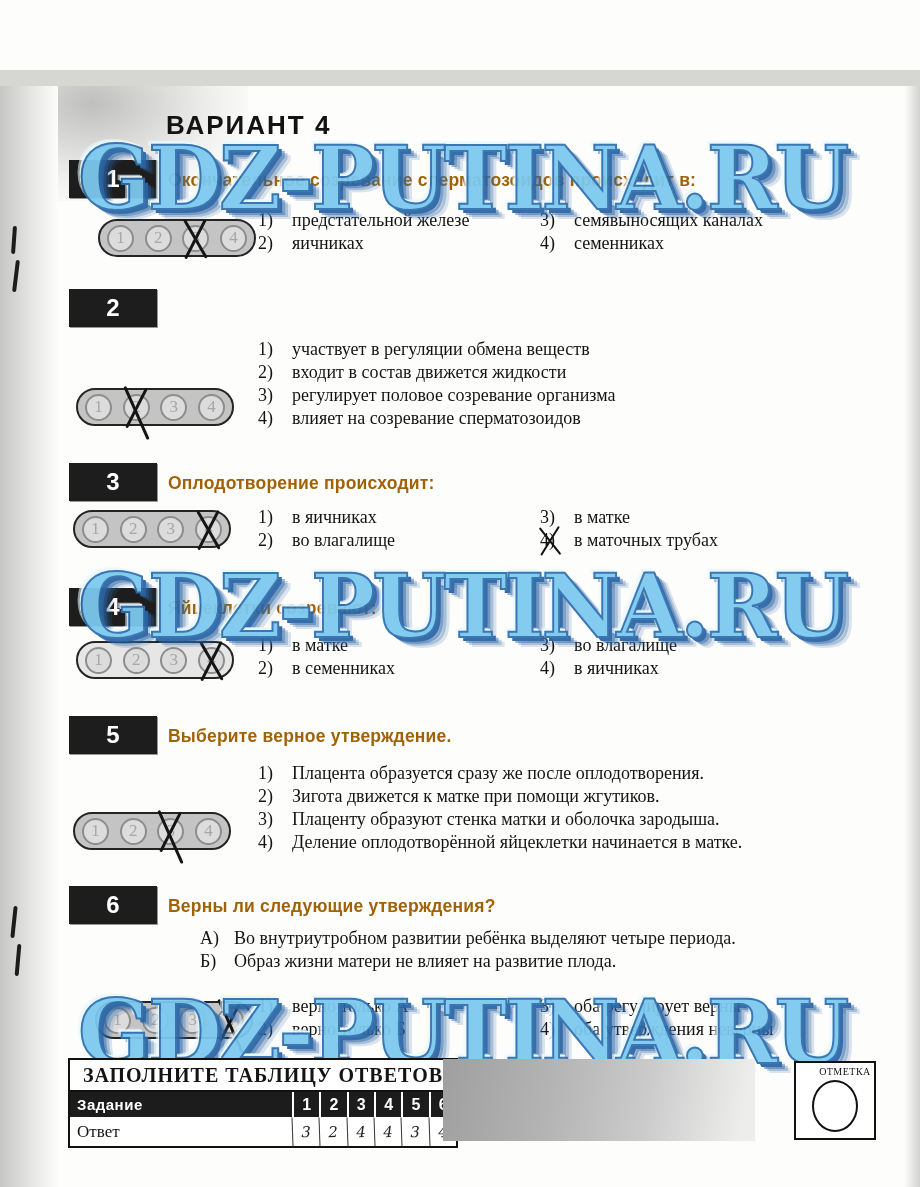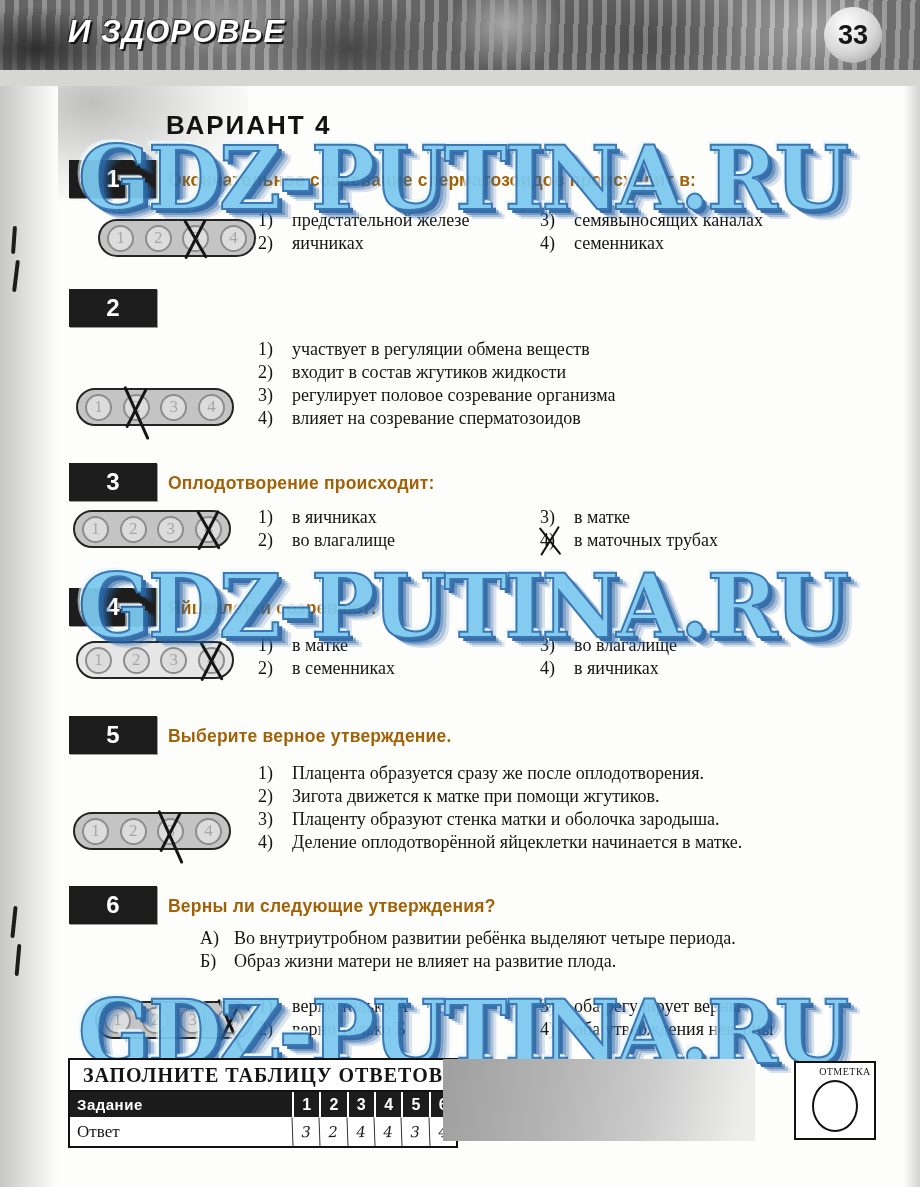--- a/index.html
+++ b/index.html
@@ -101,26 +101,20 @@
   .grade-box{position:absolute;left:794px;top:1061px;width:82px;height:79px;border:2px solid #111;
     background:#fff;box-sizing:border-box;text-align:center;z-index:45;}
   .grade-label{font-family:"Liberation Serif",serif;font-size:10px;letter-spacing:.5px;margin-top:3px;margin-left:20px;}
   .grade-circle{width:42px;height:48px;border:2.5px solid #111;border-radius:50%;margin:3px auto 0;}
 </style>
 </head>
 <body>
 
 <div class="page">
 
-  <div class="collage">
-    <div class="chapter-title">И ЗДОРОВЬЕ</div>
-    <div class="page-ball">
-      <span>33</span>
-    </div>
-  </div>
   <div class="under-strip"></div>
 
   <div class="left-edge"></div>
   <div class="right-edge"></div>
   <div class="scan-shadow"></div>
   <div class="staple s1a"></div>
   <div class="staple s1b"></div>
   <div class="staple s2a"></div>
   <div class="staple s2b"></div>
 
@@ -159,21 +153,21 @@
 
   <div class="qbox" style="top:289px">
     <span>2</span>
   </div>
   <div class="opt" style="left:258px;top:339px">
     <span class="onum">1)</span>
     <span>участвует в регуляции обмена веществ</span>
   </div>
   <div class="opt" style="left:258px;top:362px">
     <span class="onum">2)</span>
-    <span>входит в состав жгутиков жидкости</span>
+    <span>входит в состав движется жидкости</span>
   </div>
   <div class="opt" style="left:258px;top:385px">
     <span class="onum">3)</span>
     <span>регулирует половое созревание организма</span>
   </div>
   <div class="opt" style="left:258px;top:408px">
     <span class="onum">4)</span>
     <span>влияет на созревание сперматозоидов</span>
   </div>
   <div class="pill tail" style="left:76px;top:388px">

